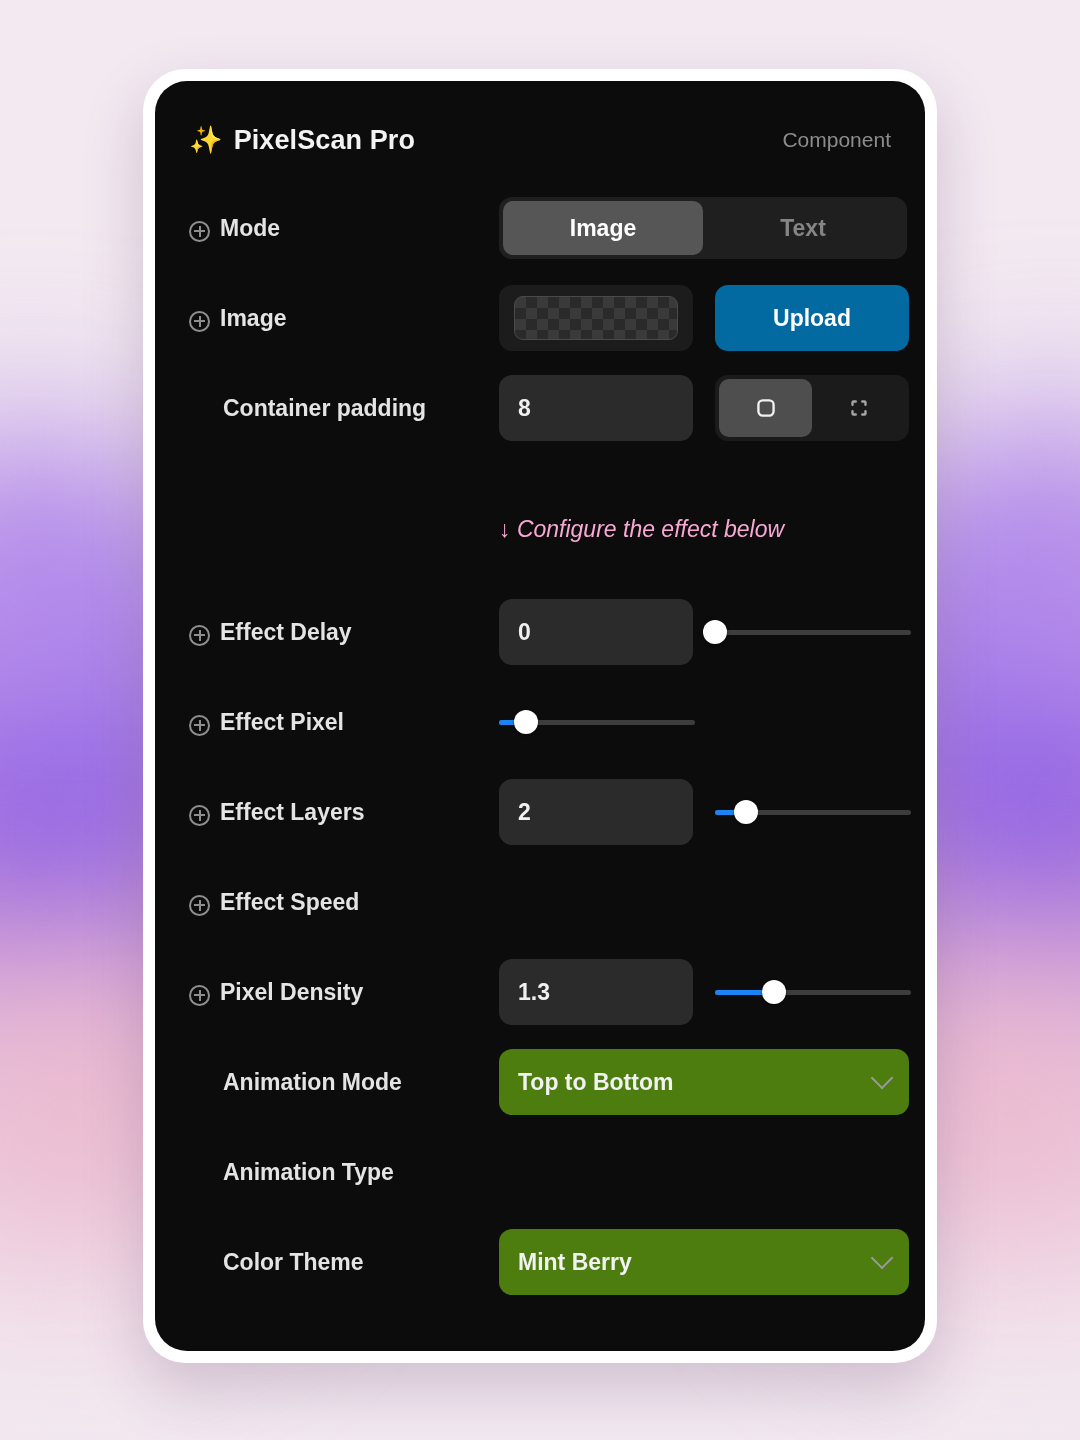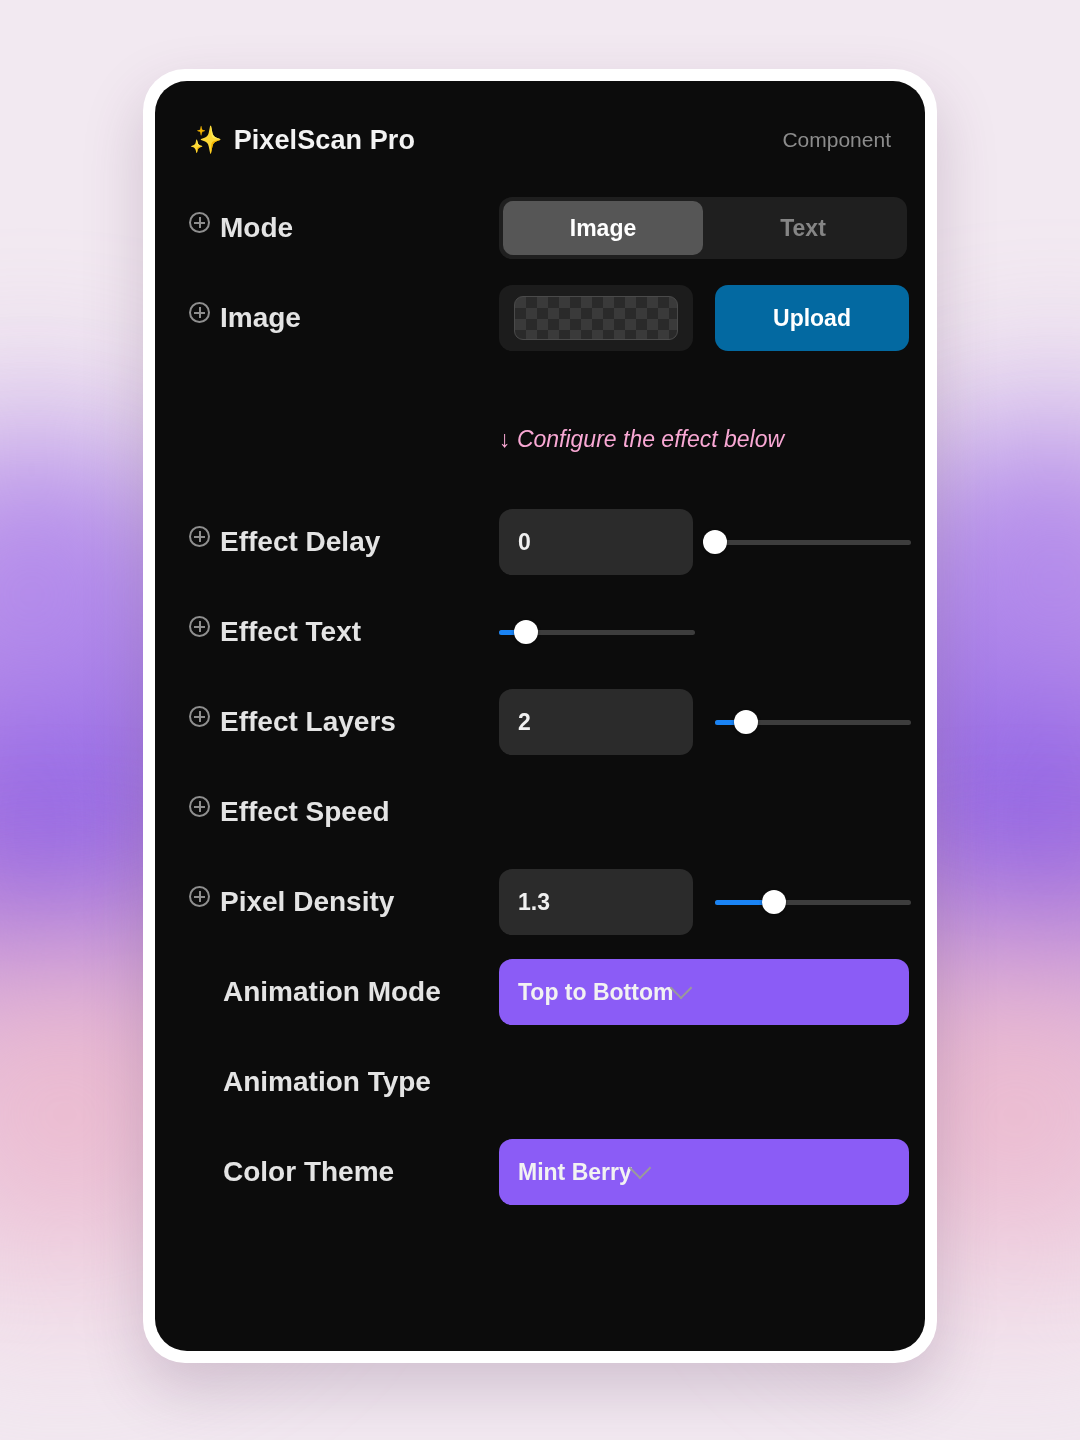--- a/index.html
+++ b/index.html
@@ -115,23 +115,23 @@
   .row {
     display: flex;
     align-items: center;
     height: 66px;
     margin-bottom: 24px;
   }
   .row-label {
     width: 310px;
     flex: 0 0 310px;
     display: flex;
-    align-items: flex-start;
+    align-items: flex-end;
     gap: 10px;
-    font-size: 28px;
+    font-size: 23px;
     font-weight: bold;
     color: #e4e4e4;
   }
   .row-label.indent { padding-left: 34px; }
 
   .prop-icon {
     width: 21px; height: 21px;
     flex: 0 0 21px;
     border-radius: 50%;
     border: 2px solid #8e8e8e;
@@ -287,24 +287,25 @@
     background: #ffffff;
     border-radius: 50%;
     transform: translateX(-12px);
     box-shadow: 0 1px 3px rgba(0,0,0,0.5);
   }
 
   
   .dropdown {
     width: 410px;
     height: 66px;
-    background: #8b5cf6;
-    border-radius: 13px;
-    display: flex;
-    align-items: center;
+    background: #4d7c0f;
+    border-radius: 13px;
+    display: flex;
+    align-items: center;
+    justify-content: space-between;
     padding: 0 19px;
   }
   .dropdown-value {
     font-size: 23px;
     font-weight: bold;
     color: #f2f2f2;
   }
   .chevron {
     width: 16px; height: 16px;
     border-right: 2.5px solid #9a9a9a;
@@ -354,20 +355,41 @@
       <span>Image</span>
     </div>
     <div class="row-control">
       <div class="thumb-box">
         <div class="checker"></div>
       </div>
       <div class="upload-btn">Upload</div>
     </div>
   </div>
 
+  <div class="row">
+    <div class="row-label indent">Container padding</div>
+    <div class="row-control">
+      <div class="input-box">8</div>
+      <div class="icon-toggle">
+        <div class="icon-btn active">
+          <svg width="26" height="26" viewBox="0 0 24 24" fill="none">
+            <rect x="5" y="5" width="14" height="14" rx="4" stroke="#f0f0f0" stroke-width="2.2"></rect>
+          </svg>
+        </div>
+        <div class="icon-btn">
+          <svg width="26" height="26" viewBox="0 0 24 24" fill="none" stroke="#a6a6a6" stroke-width="2.2" stroke-linecap="round">
+            <path d="M6 9V7a1 1 0 0 1 1-1h2"></path>
+            <path d="M15 6h2a1 1 0 0 1 1 1v2"></path>
+            <path d="M18 15v2a1 1 0 0 1-1 1h-2"></path>
+            <path d="M9 18H7a1 1 0 0 1-1-1v-2"></path>
+          </svg>
+        </div>
+      </div>
+    </div>
+  </div>
 
   <div class="hint-row">
     <span class="hint-text">↓ Configure the effect below</span>
   </div>
 
   <div id="slider-rows">
         <div class="row">
           <div class="row-label">
             <span class="prop-icon"></span>
             <span>Effect Delay</span>
@@ -377,21 +399,21 @@
             <div class="slider">
               <div class="slider-track"></div>
               <div class="slider-fill" style="width:0%"></div>
               <div class="slider-thumb" style="left:0%"></div>
             </div>
           </div>
         </div>
         <div class="row">
           <div class="row-label">
             <span class="prop-icon"></span>
-            <span>Effect Text</span>
+            <span>Effect Pixel</span>
           </div>
           <div class="row-control">
             <div class="slider">
               <div class="slider-track"></div>
               <div class="slider-fill" style="width:14%"></div>
               <div class="slider-thumb" style="left:14%"></div>
             </div>
           </div>
         </div>
         <div class="row">

